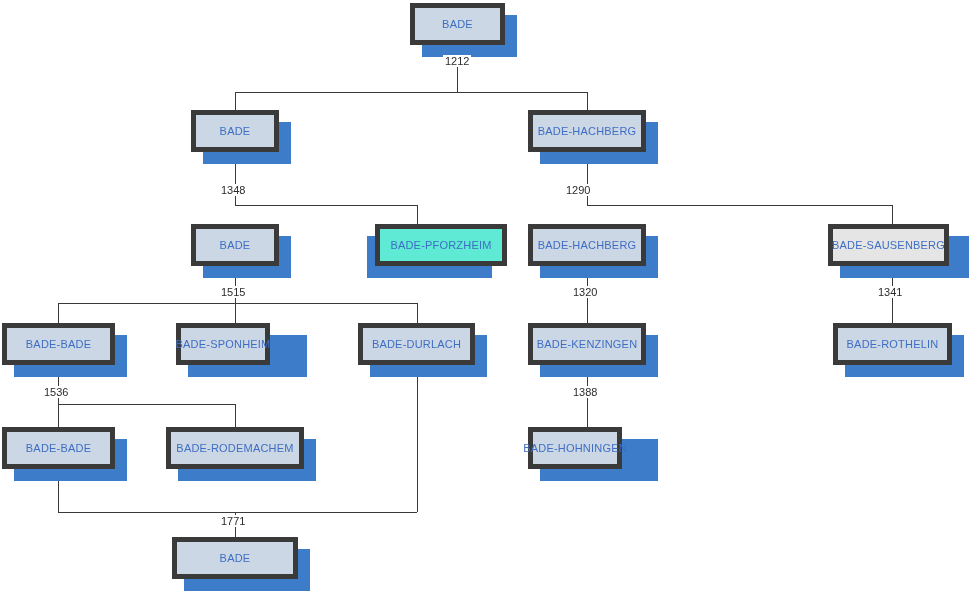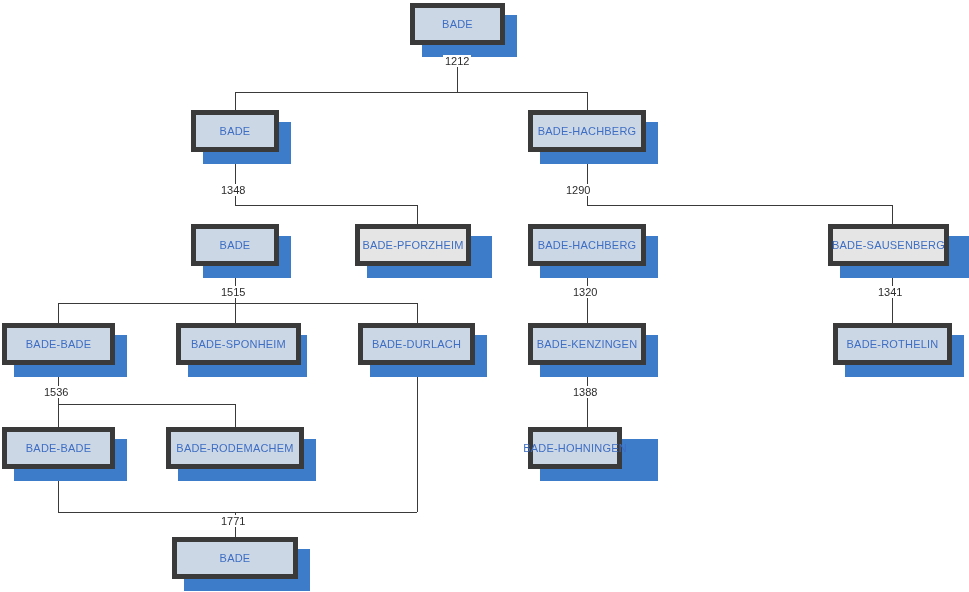--- a/index.html
+++ b/index.html
@@ -108,33 +108,33 @@
       </div>
       <div class="node" style="left: 191px; top: 110px; width: 88px; background: rgb(204, 215, 229); border-color: rgb(58, 58, 58);">
         <span class="node-label" style="color: rgb(62, 110, 196);">BADE</span>
       </div>
       <div class="node" style="left: 528px; top: 110px; width: 118px; background: rgb(204, 215, 229); border-color: rgb(58, 58, 58);">
         <span class="node-label" style="color: rgb(62, 110, 196);">BADE-HACHBERG</span>
       </div>
       <div class="node" style="left: 191px; top: 224px; width: 88px; background: rgb(204, 215, 229); border-color: rgb(58, 58, 58);">
         <span class="node-label" style="color: rgb(62, 110, 196);">BADE</span>
       </div>
-      <div class="node" style="left: 355px; top: 224px; width: 116px; background: #e5e5e5; border-color: rgb(58, 58, 58);">
+      <div class="node" style="left: 375px; top: 224px; width: 132px; background: #5eead4; border-color: rgb(58, 58, 58);">
         <span class="node-label" style="color: rgb(62, 110, 196);">BADE-PFORZHEIM</span>
       </div>
       <div class="node" style="left: 528px; top: 224px; width: 118px; background: rgb(204, 215, 229); border-color: rgb(58, 58, 58);">
         <span class="node-label" style="color: rgb(62, 110, 196);">BADE-HACHBERG</span>
       </div>
       <div class="node" style="left: 828px; top: 224px; width: 121px; background: #e5e5e5; border-color: rgb(58, 58, 58);">
         <span class="node-label" style="color: rgb(62, 110, 196);">BADE-SAUSENBERG</span>
       </div>
       <div class="node" style="left: 2px; top: 323px; width: 113px; background: rgb(204, 215, 229); border-color: rgb(58, 58, 58);">
         <span class="node-label" style="color: rgb(62, 110, 196);">BADE-BADE</span>
       </div>
-      <div class="node" style="left: 176px; top: 323px; width: 125px; background: rgb(204, 215, 229); border-color: rgb(58, 58, 58);">
+      <div class="node" style="left: 176px; top: 323px; width: 94px; background: rgb(204, 215, 229); border-color: rgb(58, 58, 58);">
         <span class="node-label" style="color: rgb(62, 110, 196);">BADE-SPONHEIM</span>
       </div>
       <div class="node" style="left: 358px; top: 323px; width: 117px; background: rgb(204, 215, 229); border-color: rgb(58, 58, 58);">
         <span class="node-label" style="color: rgb(62, 110, 196);">BADE-DURLACH</span>
       </div>
       <div class="node" style="left: 528px; top: 323px; width: 118px; background: rgb(204, 215, 229); border-color: rgb(58, 58, 58);">
         <span class="node-label" style="color: rgb(62, 110, 196);">BADE-KENZINGEN</span>
       </div>
       <div class="node" style="left: 833px; top: 323px; width: 119px; background: rgb(204, 215, 229); border-color: rgb(58, 58, 58);">
         <span class="node-label" style="color: rgb(62, 110, 196);">BADE-ROTHELIN</span>

